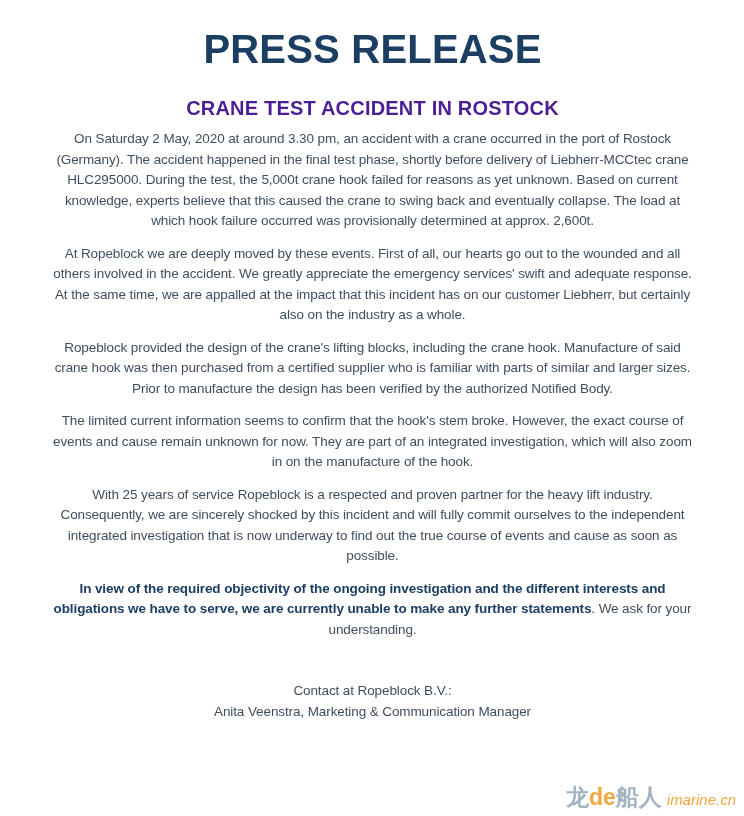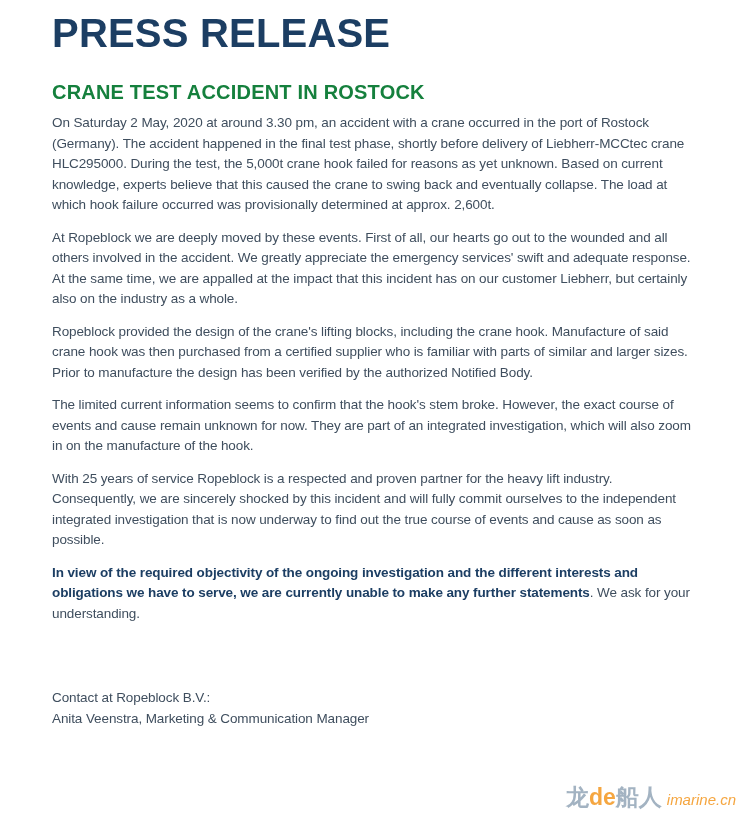--- a/index.html
+++ b/index.html
@@ -10,59 +10,60 @@
   body {
     width: 744px;
     height: 816px;
     position: relative;
     overflow: hidden;
     font-family: "Liberation Sans", sans-serif;
   }
   .page {
     position: absolute;
     left: 52px;
-    top: 12px;
+    top: 28px;
     width: 641px;
+    text-align: center;
   }
   .title {
     margin: 0;
     font-size: 40px;
     font-weight: 700;
     color: #1c3e63;
     line-height: 1.05;
     letter-spacing: 0.2px;
   }
   .date {
     margin-top: 11px;
     font-size: 13px;
     color: #f2a900;
   }
   .heading {
     margin: 27px 0 0 0;
     font-size: 20px;
     font-weight: 700;
-    color: #15803d;
+    color: #4c1d95;
     letter-spacing: 0.2px;
   }
   p.body {
     margin: 12px 0 0 0;
     font-size: 13.5px;
     line-height: 20.5px;
     color: #3f4e5e;
     letter-spacing: -0.1px;
   }
   p.body.first {
     margin-top: 9px;
   }
   p.statement b {
     color: #1c3e63;
     font-weight: 700;
   }
   .contact {
-    margin-top: 64px;
+    margin-top: 41px;
   }
   .contact-line {
     font-size: 13.5px;
     line-height: 20.5px;
     color: #3f4e5e;
     letter-spacing: -0.1px;
   }
   .dateline {
     margin-top: 17px;
     font-size: 13.5px;

